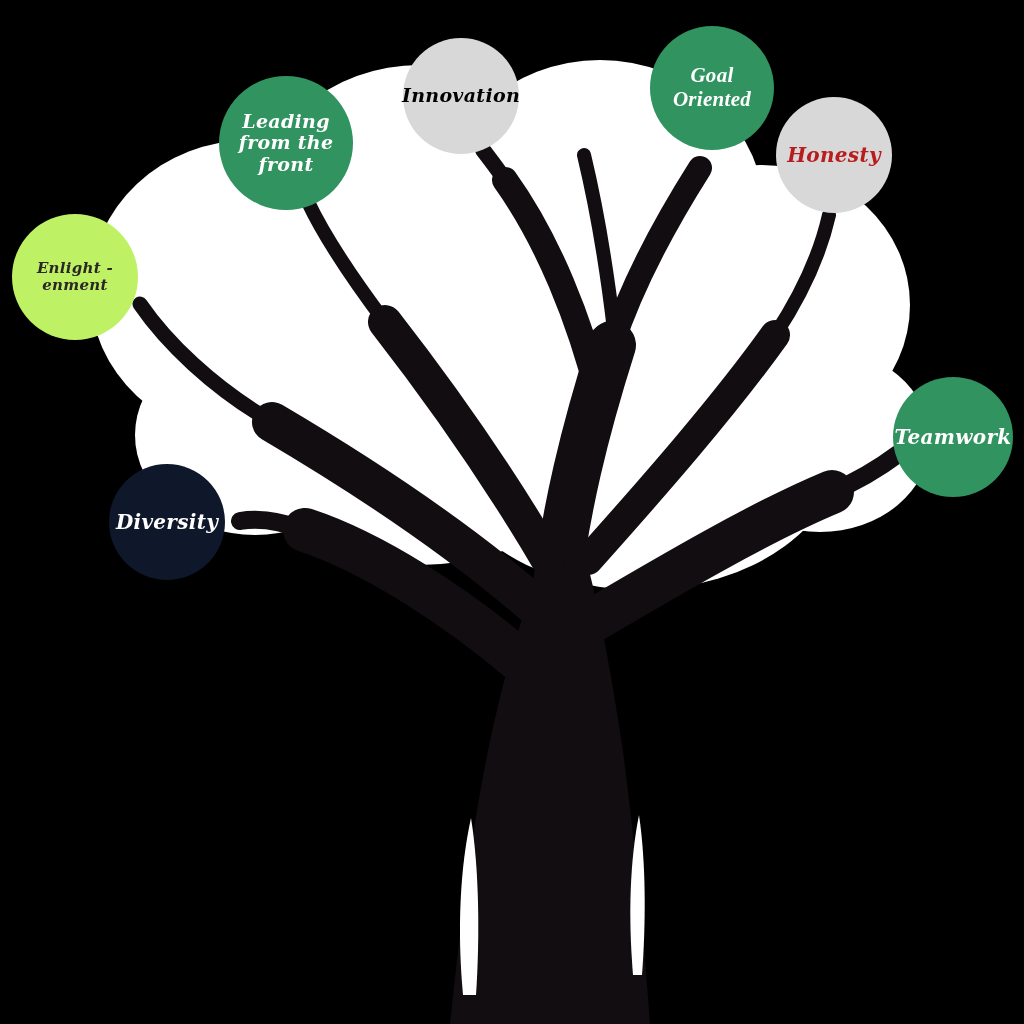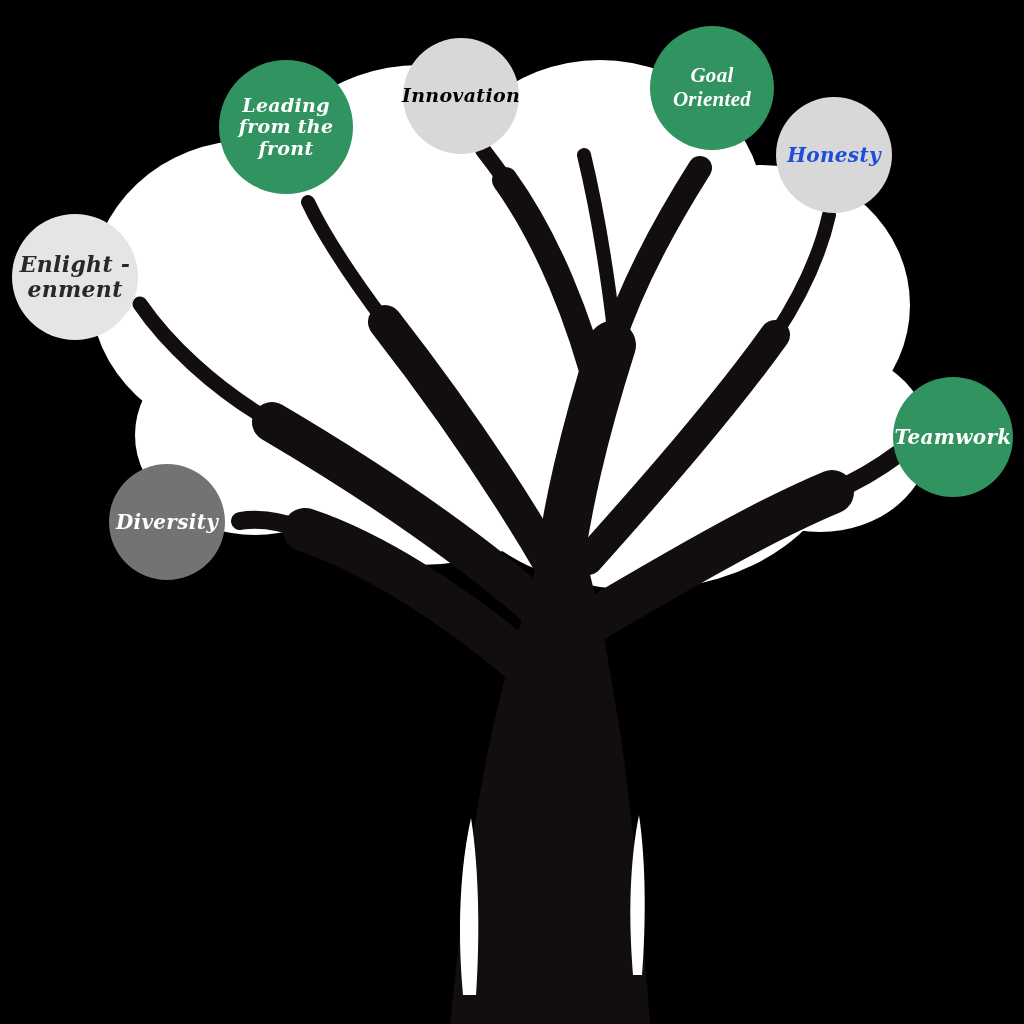--- a/index.html
+++ b/index.html
@@ -85,31 +85,31 @@
       <path d="M585 625 C670 575 760 522 832 492" stroke-width="44"></path>
       <path d="M832 492 C860 480 882 466 898 454" stroke-width="18"></path>
     </g>
 
     <g fill="#ffffff">
       <path d="M463 995 C457 930 460 868 471 818 C479 868 480 935 476 995 Z"></path>
       <path d="M633 975 C628 915 630 860 639 815 C646 862 646 922 642 975 Z"></path>
     </g>
   </svg>
 
-  <div class="node" style="left: 12px; top: 214px; width: 126px; height: 126px; font-size: 22px; background: #e5e5e5; color: rgb(43, 39, 36);">Enlight -
+  <div class="node" style="left: 12px; top: 214px; width: 126px; height: 126px; font-size: 15px; background: #bef264; color: rgb(43, 39, 36);">Enlight -
 enment</div>
 
-  <div class="node" style="left: 219px; top: 60px; width: 134px; height: 134px; font-size: 19px; background: rgb(49, 147, 95); color: rgb(255, 255, 255);">Leading
+  <div class="node" style="left: 219px; top: 76px; width: 134px; height: 134px; font-size: 19px; background: rgb(49, 147, 95); color: rgb(255, 255, 255);">Leading
 from the
 front</div>
 
   <div class="node" style="left: 403px; top: 38px; width: 116px; height: 116px; font-size: 19px; background: rgb(216, 216, 216); color: #000000;">Innovation</div>
 
   <div class="node" style="left: 650px; top: 26px; width: 124px; height: 124px; font-size: 21px; background: rgb(49, 147, 95); color: rgb(255, 255, 255); font-family: Liberation Serif, serif;">Goal
 Oriented</div>
 
-  <div class="node" style="left: 776px; top: 97px; width: 116px; height: 116px; font-size: 20px; background: rgb(216, 216, 216); color: #1d4ed8;">Honesty</div>
+  <div class="node" style="left: 776px; top: 97px; width: 116px; height: 116px; font-size: 20px; background: rgb(216, 216, 216); color: #b91c1c;">Honesty</div>
 
   <div class="node" style="left: 893px; top: 377px; width: 120px; height: 120px; font-size: 20px; background: rgb(49, 147, 95); color: rgb(255, 255, 255);">Teamwork</div>
 
-  <div class="node" style="left: 109px; top: 464px; width: 116px; height: 116px; font-size: 20px; background: #737373; color: rgb(255, 255, 255);">Diversity</div>
+  <div class="node" style="left: 109px; top: 464px; width: 116px; height: 116px; font-size: 20px; background: #0f172a; color: rgb(255, 255, 255);">Diversity</div>
 
 </div>
 
 </body></html>

